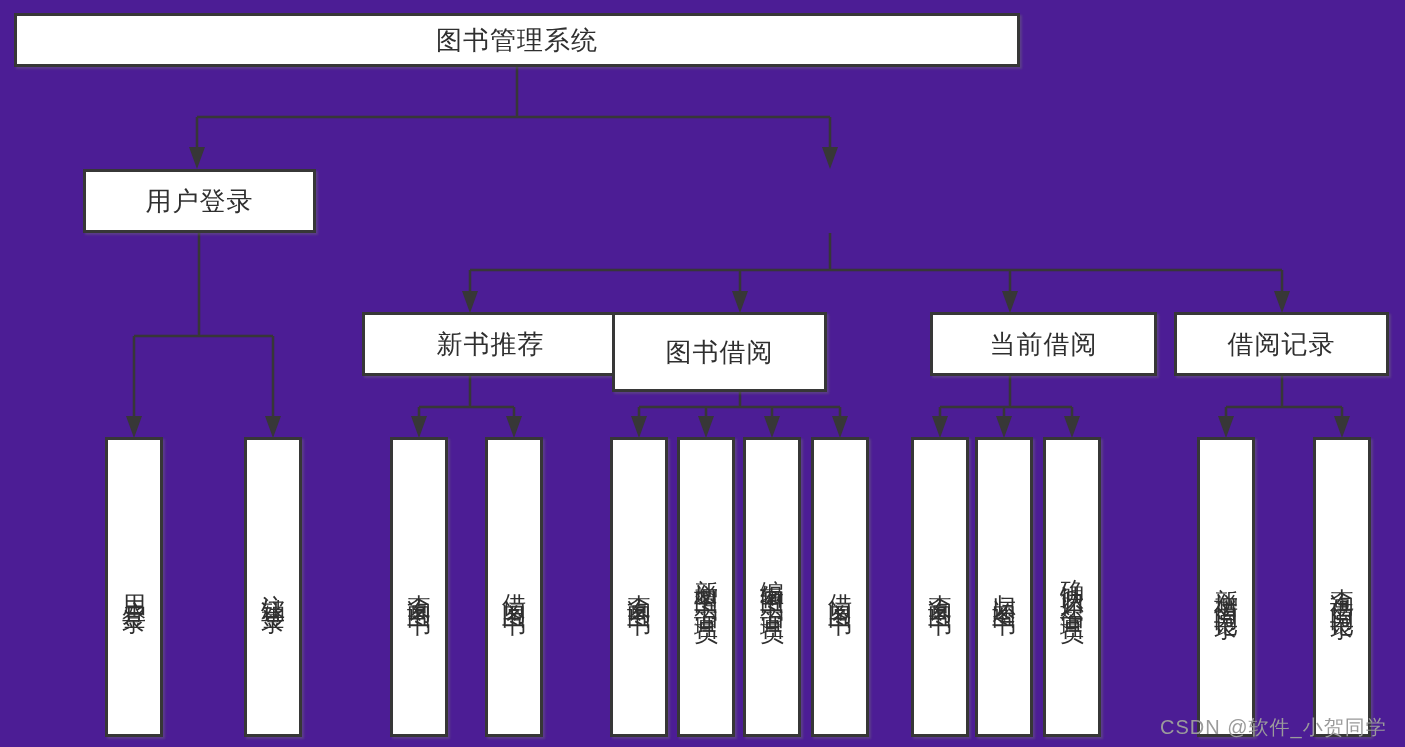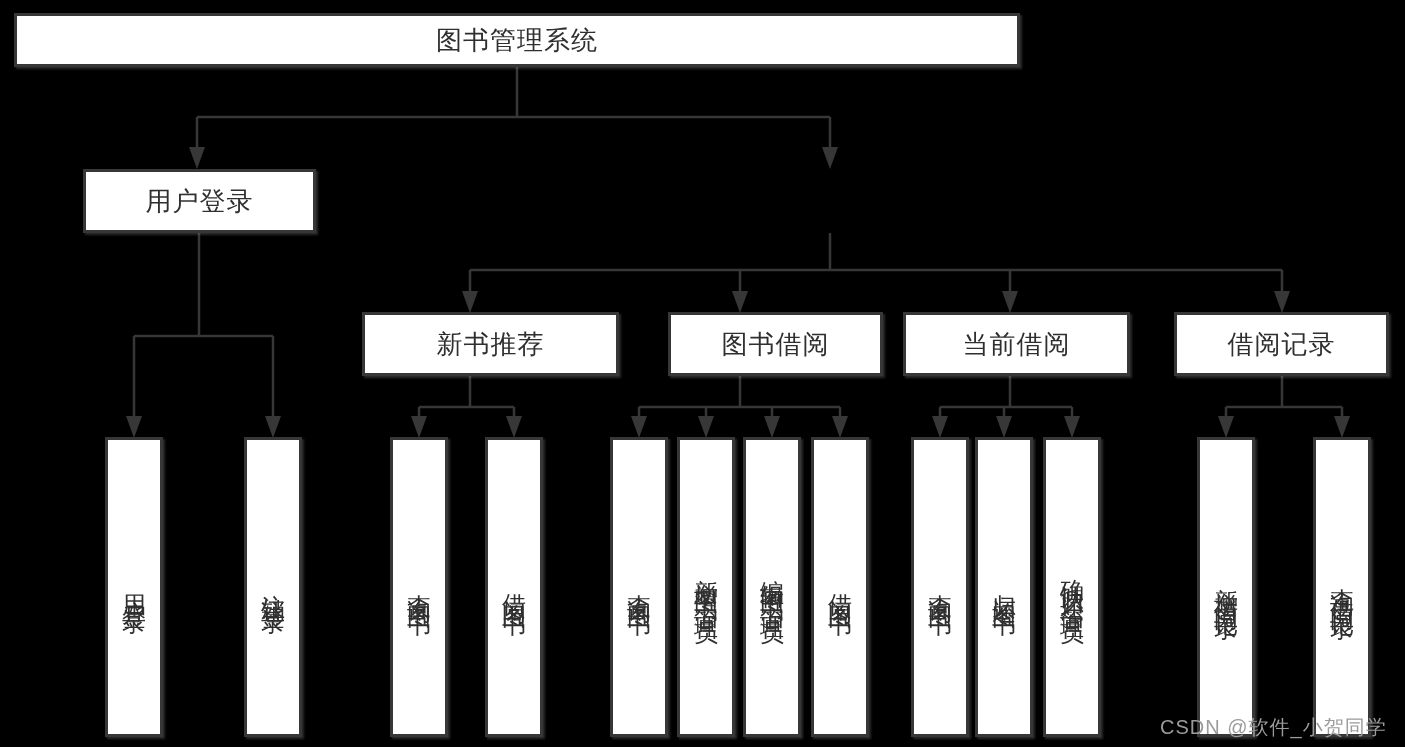--- a/index.html
+++ b/index.html
@@ -1,20 +1,20 @@
 <!DOCTYPE html>
 <html><head>
 <meta charset="utf-8">
 <style>
   html, body { margin: 0; padding: 0; background: #ffffff; }
   .stage {
     position: relative;
     width: 1405px;
     height: 747px;
-    background: #000000;
+    background: #4c1d95;
     font-family: "Liberation Sans", sans-serif;
     overflow: hidden;
   }
   .wires {
     position: absolute;
     left: 0; top: 0;
     width: 1405px; height: 747px;
     pointer-events: none;
   }
   .box {
@@ -104,24 +104,24 @@
     <span>图书管理系统</span>
   </div>
 
   <div class="box" style="left:83px;top:169px;width:233px;height:64px">
     <span>用户登录</span>
   </div>
 
   <div class="box" style="left:362px;top:312px;width:257px;height:64px">
     <span>新书推荐</span>
   </div>
-  <div class="box" style="left:668px;top:312px;width:215px;height:64px">
+  <div class="box" style="left:612px;top:312px;width:215px;height:80px">
     <span>图书借阅</span>
   </div>
-  <div class="box" style="left:903px;top:312px;width:227px;height:64px">
+  <div class="box" style="left:930px;top:312px;width:227px;height:64px">
     <span>当前借阅</span>
   </div>
   <div class="box" style="left:1174px;top:312px;width:215px;height:64px">
     <span>借阅记录</span>
   </div>
 
   <div class="box leaf" style="left:105px;top:437px;width:58px;height:300px">
     <span>用户登录</span>
   </div>
   <div class="box leaf" style="left:244px;top:437px;width:58px;height:300px">

